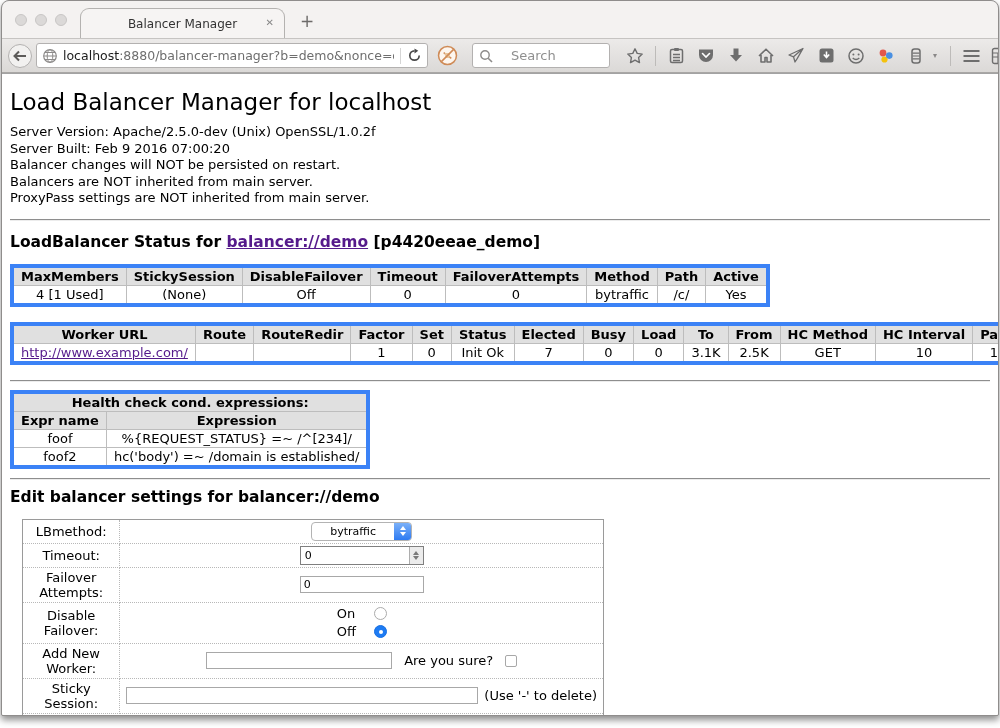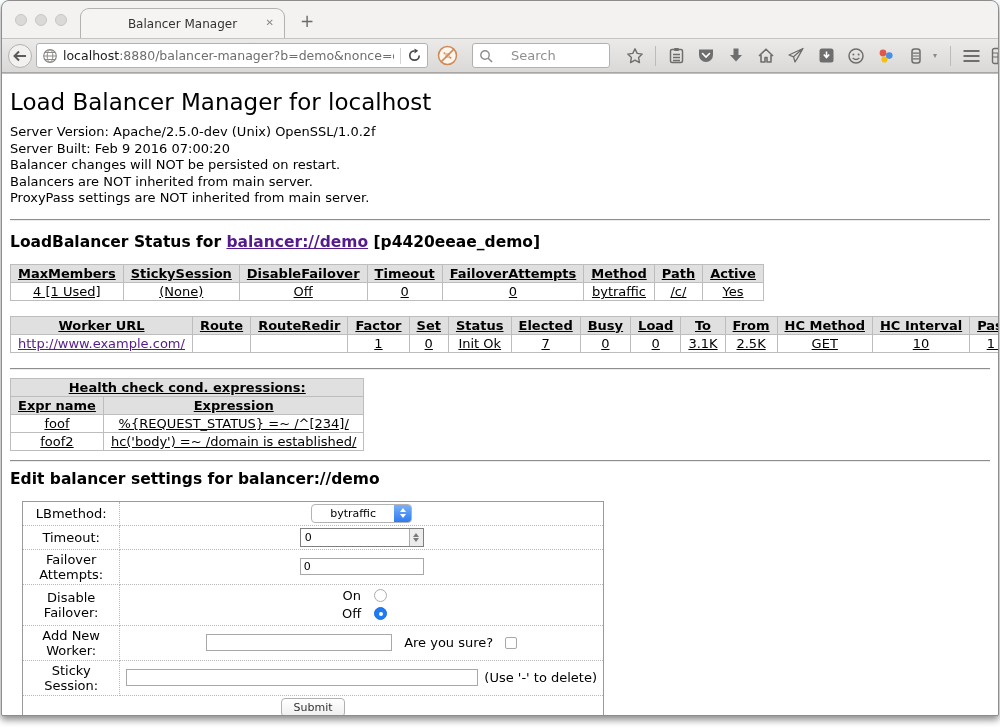--- a/index.html
+++ b/index.html
@@ -3,21 +3,21 @@
 <meta charset="utf-8">
 <style>
   * { box-sizing: border-box; }
   html,body { margin:0; padding:0; background:#fff; }
   body { width:1000px; height:728px; position:relative; font-family:"DejaVu Sans",sans-serif; }
 
   .window {
     position:absolute; left:1px; top:0; width:998px; height:716px;
     border:1px solid #8f8d8c; border-radius:8px 8px 2px 2px;
     box-shadow:0 4px 7px rgba(0,0,0,.45);
-    background:#7dd3fc; overflow:hidden;
+    background:#a3a3a3; overflow:hidden;
   }
 
   
   .tabbar { height:37px; background:#f4f2f1; position:relative; }
   .traffic { position:absolute; top:13px; left:13px; display:flex; gap:8px; }
   .light { width:12px; height:12px; border-radius:50%; background:#dbd9d8; border:1px solid #c8c6c5; }
   .tab {
     position:absolute; left:78px; top:7px; width:205px; height:30px;
     background:#f6f4f3; border:1px solid #b4b2b0; border-bottom:none;
     border-radius:9px 9px 0 0; display:flex; align-items:center; justify-content:center;
@@ -51,21 +51,21 @@
   
   .content { position:absolute; top:73px; left:0; right:0; bottom:0; background:#fff;
     padding:0 8px; font-size:13px; color:#000; overflow:hidden; }
   h1 { font-size:23px; margin:15px 0 9px 0; font-weight:normal; }
   .info-line { line-height:16.6px; }
   hr.rule { border:none; border-top:1px solid #8e8e8e; border-bottom:1px solid #ececec; height:0; margin:12px 0; }
   h3 { font-size:15.5px; margin:8px 0 13px 0; font-weight:bold; }
   a.plink { color:#551a8b; text-decoration:underline; font-weight:bold; }
   a.tlink { color:#551a8b; text-decoration:underline; }
 
-  table.data { border-collapse:collapse; border:1px solid #3b82f6; font-size:13px; margin-bottom:15px;text-decoration:underline; }
+  table.data { border-collapse:collapse; border:4px solid #3b82f6; font-size:13px; margin-bottom:15px; }
   table.data th { background:#e0e0e0; font-weight:bold; }
   table.data th, table.data td { border:1px solid #bdbdbd; padding:1px 7px; text-align:center; white-space:nowrap; }
   td.cell-left { text-align:left; }
 
   table.hc { margin-bottom:2px; }
 
   
   .formwrap { margin-left:12px; }
   table.form { border-collapse:collapse; border:1px solid #9a9a9a; font-size:13px; width:582px; }
   table.form td { border:1px dotted #b8b8b8; padding:2px 6px; }
@@ -82,21 +82,21 @@
     height:19px; overflow:hidden; vertical-align:middle; }
   .mac-select .sel-txt { width:82px; font-size:11px; display:flex; align-items:center; justify-content:center; }
   .sel-arrows { width:17px; background:linear-gradient(#7ab0f8,#2e7bf2); display:flex; flex-direction:column;
     align-items:center; justify-content:center; gap:2px; }
   .sa-up { width:0;height:0;border-left:3px solid transparent;border-right:3px solid transparent;border-bottom:4px solid #fff; }
   .sa-dn { width:0;height:0;border-left:3px solid transparent;border-right:3px solid transparent;border-top:4px solid #fff; }
   .radio { width:13px; height:13px; border-radius:50%; border:1px solid #ababab; background:#fff; display:inline-block; vertical-align:middle; }
   .radio.sel { background:#1d7bf3; border-color:#176fe2; position:relative; }
   .radio.sel::after { content:""; position:absolute; left:4px; top:4px; width:4px; height:4px; border-radius:50%; background:#fff; }
   .radio-row { display:flex; align-items:center; justify-content:center; gap:7px; line-height:18px; }
-  .radio-lab { width:30px; text-align:center; }
+  .radio-lab { width:30px; text-align:left; }
   .checkbox { width:12px; height:12px; border:1px solid #a8a8a8; border-radius:2px; background:#fff; display:inline-block; vertical-align:middle; }
   .sticky-row { display:flex; align-items:center; gap:6px; }
   .worker-row { display:flex; align-items:center; justify-content:center; gap:12px; }
   button.submit { font-size:11px; font-family:"DejaVu Sans",sans-serif; padding:2px 11px; border:1px solid #b1b1b1;
     border-radius:4px; background:linear-gradient(#ffffff,#efefef); color:#333; }
   .submit-row { text-align:center; }
 
   svg.ic { display:block; }
 </style>
 </head>

